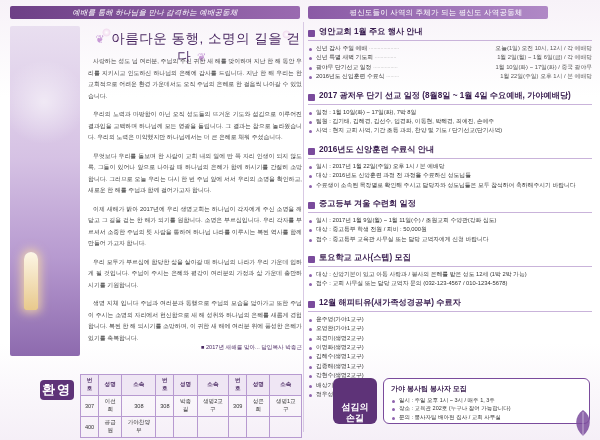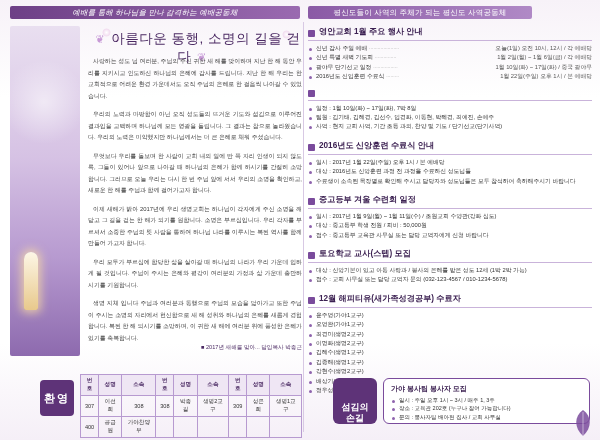--- a/index.html
+++ b/index.html
@@ -9,21 +9,21 @@
     font-family:"Liberation Sans","DejaVu Sans",sans-serif;
     color:#2b2b2b;
   }
   .page{position:relative;width:600px;height:440px;
     background:linear-gradient(180deg,#f7f2f8 0%,#ffffff 22%,#ffffff 78%,#f5eff7 100%);}
 
   
   .hdr{position:absolute;top:6px;height:13px;display:flex;align-items:center;justify-content:center;
        font-size:7.5px;letter-spacing:.2px;color:#ffffff;}
   .hdr-left{left:10px;width:290px;background:linear-gradient(90deg,#6d3f86,#9a6ab0);border-radius:2px;font-style:italic;}
-  .hdr-right{left:308px;width:224px;background:linear-gradient(90deg,#8a5aa5,#b089c6);border-radius:2px;}
+  .hdr-right{left:308px;width:224px;background:linear-gradient(90deg,#8a5aa5,#b089c6);border-radius:2px;padding-left:16px;}
 
   
   .left{position:absolute;left:10px;top:26px;width:292px;height:404px;}
   .art{position:absolute;left:0;top:0;width:70px;height:330px;
        background:linear-gradient(180deg,#e9dff0,#d6c2e4 40%,#b79ad0 70%,#8d6aae 100%);
        border-radius:2px;overflow:hidden;}
   .art:after{content:"";position:absolute;left:14px;bottom:46px;width:14px;height:58px;
        background:linear-gradient(180deg,#fdf6e6,#e8c98c);border-radius:7px 7px 2px 2px;
        box-shadow:0 0 10px 3px rgba(255,226,160,.7);}
   .art:before{content:"";position:absolute;left:-12px;top:30px;width:92px;height:92px;border-radius:50%;
@@ -35,22 +35,22 @@
          font-size:13.5px;font-weight:normal;color:#4b2a63;letter-spacing:.5px;}
   .title .deco{color:#c79ad6;font-size:11px;padding:0 6px;}
 
   .body-txt{position:absolute;left:78px;top:30px;width:214px;font-size:5.9px;line-height:1.95;
             color:#3a3a3a;text-align:justify;}
   .body-txt p{margin:0 0 7px 0;text-indent:5px;}
   .sign{position:absolute;left:78px;width:214px;text-align:right;font-size:5.6px;color:#4b2a63;top:318px;}
 
   
   .welcome{position:absolute;left:30px;top:348px;width:262px;height:48px;}
-  .wbadge{position:absolute;left:0;top:6px;width:34px;height:36px;border-radius:4px;
-          background:#5e3378;color:#fff;font-size:11px;font-weight:bold;
+  .wbadge{position:absolute;left:0;top:6px;width:34px;height:20px;border-radius:4px;
+          background:#5e3378;color:#fff;font-size:13px;font-weight:bold;
           display:flex;align-items:center;justify-content:center;letter-spacing:2px;line-height:1.1;text-align:center;}
   .wtable{position:absolute;left:40px;top:0;width:222px;border-collapse:collapse;
           font-size:5.6px;color:#333;}
   .wtable td{border:.6px solid #b79ad0;padding:2px 3px;text-align:center;height:11px;}
   .wtable td.h{background:#efe6f4;color:#4b2a63;font-weight:bold;}
 
   
   .right{position:absolute;left:308px;top:26px;width:284px;}
   .sec{margin-bottom:8px;}
   .sec-h{display:flex;align-items:flex-end;font-size:8.2px;font-weight:bold;color:#3c2152;margin-bottom:3px;}
@@ -174,20 +174,21 @@
       <div class="li">
         <span class="r">1월 22일(주일) 오후 1시 / 본 예배당</span>
         <span>2016년도 신임훈련 수료식</span>
         <span class="dots">·········</span>
       </div>
     </div>
 
     <div class="sec">
       <div class="sec-h">
         <span class="sq"></span>
+        <span>2017 광저우 단기 선교 일정 (8월8일 ~ 1월 4일 수요예배, 가야예배당)</span>
       </div>
       <div class="hr"></div>
       <div class="li">일정 : 1월 10일(화) ~ 17일(화), 7박 8일</div>
       <div class="li">팀원 : 김기태, 김혜경, 김선수, 임경화, 이동현, 박혜경, 최예진, 손예주</div>
       <div class="li">사역 : 현지 교회 사역, 기간 초등 과외, 찬양 및 기도 / 단기선교(단기사역)</div>
     </div>
 
     <div class="sec">
       <div class="sec-h">
         <span class="sq"></span>

